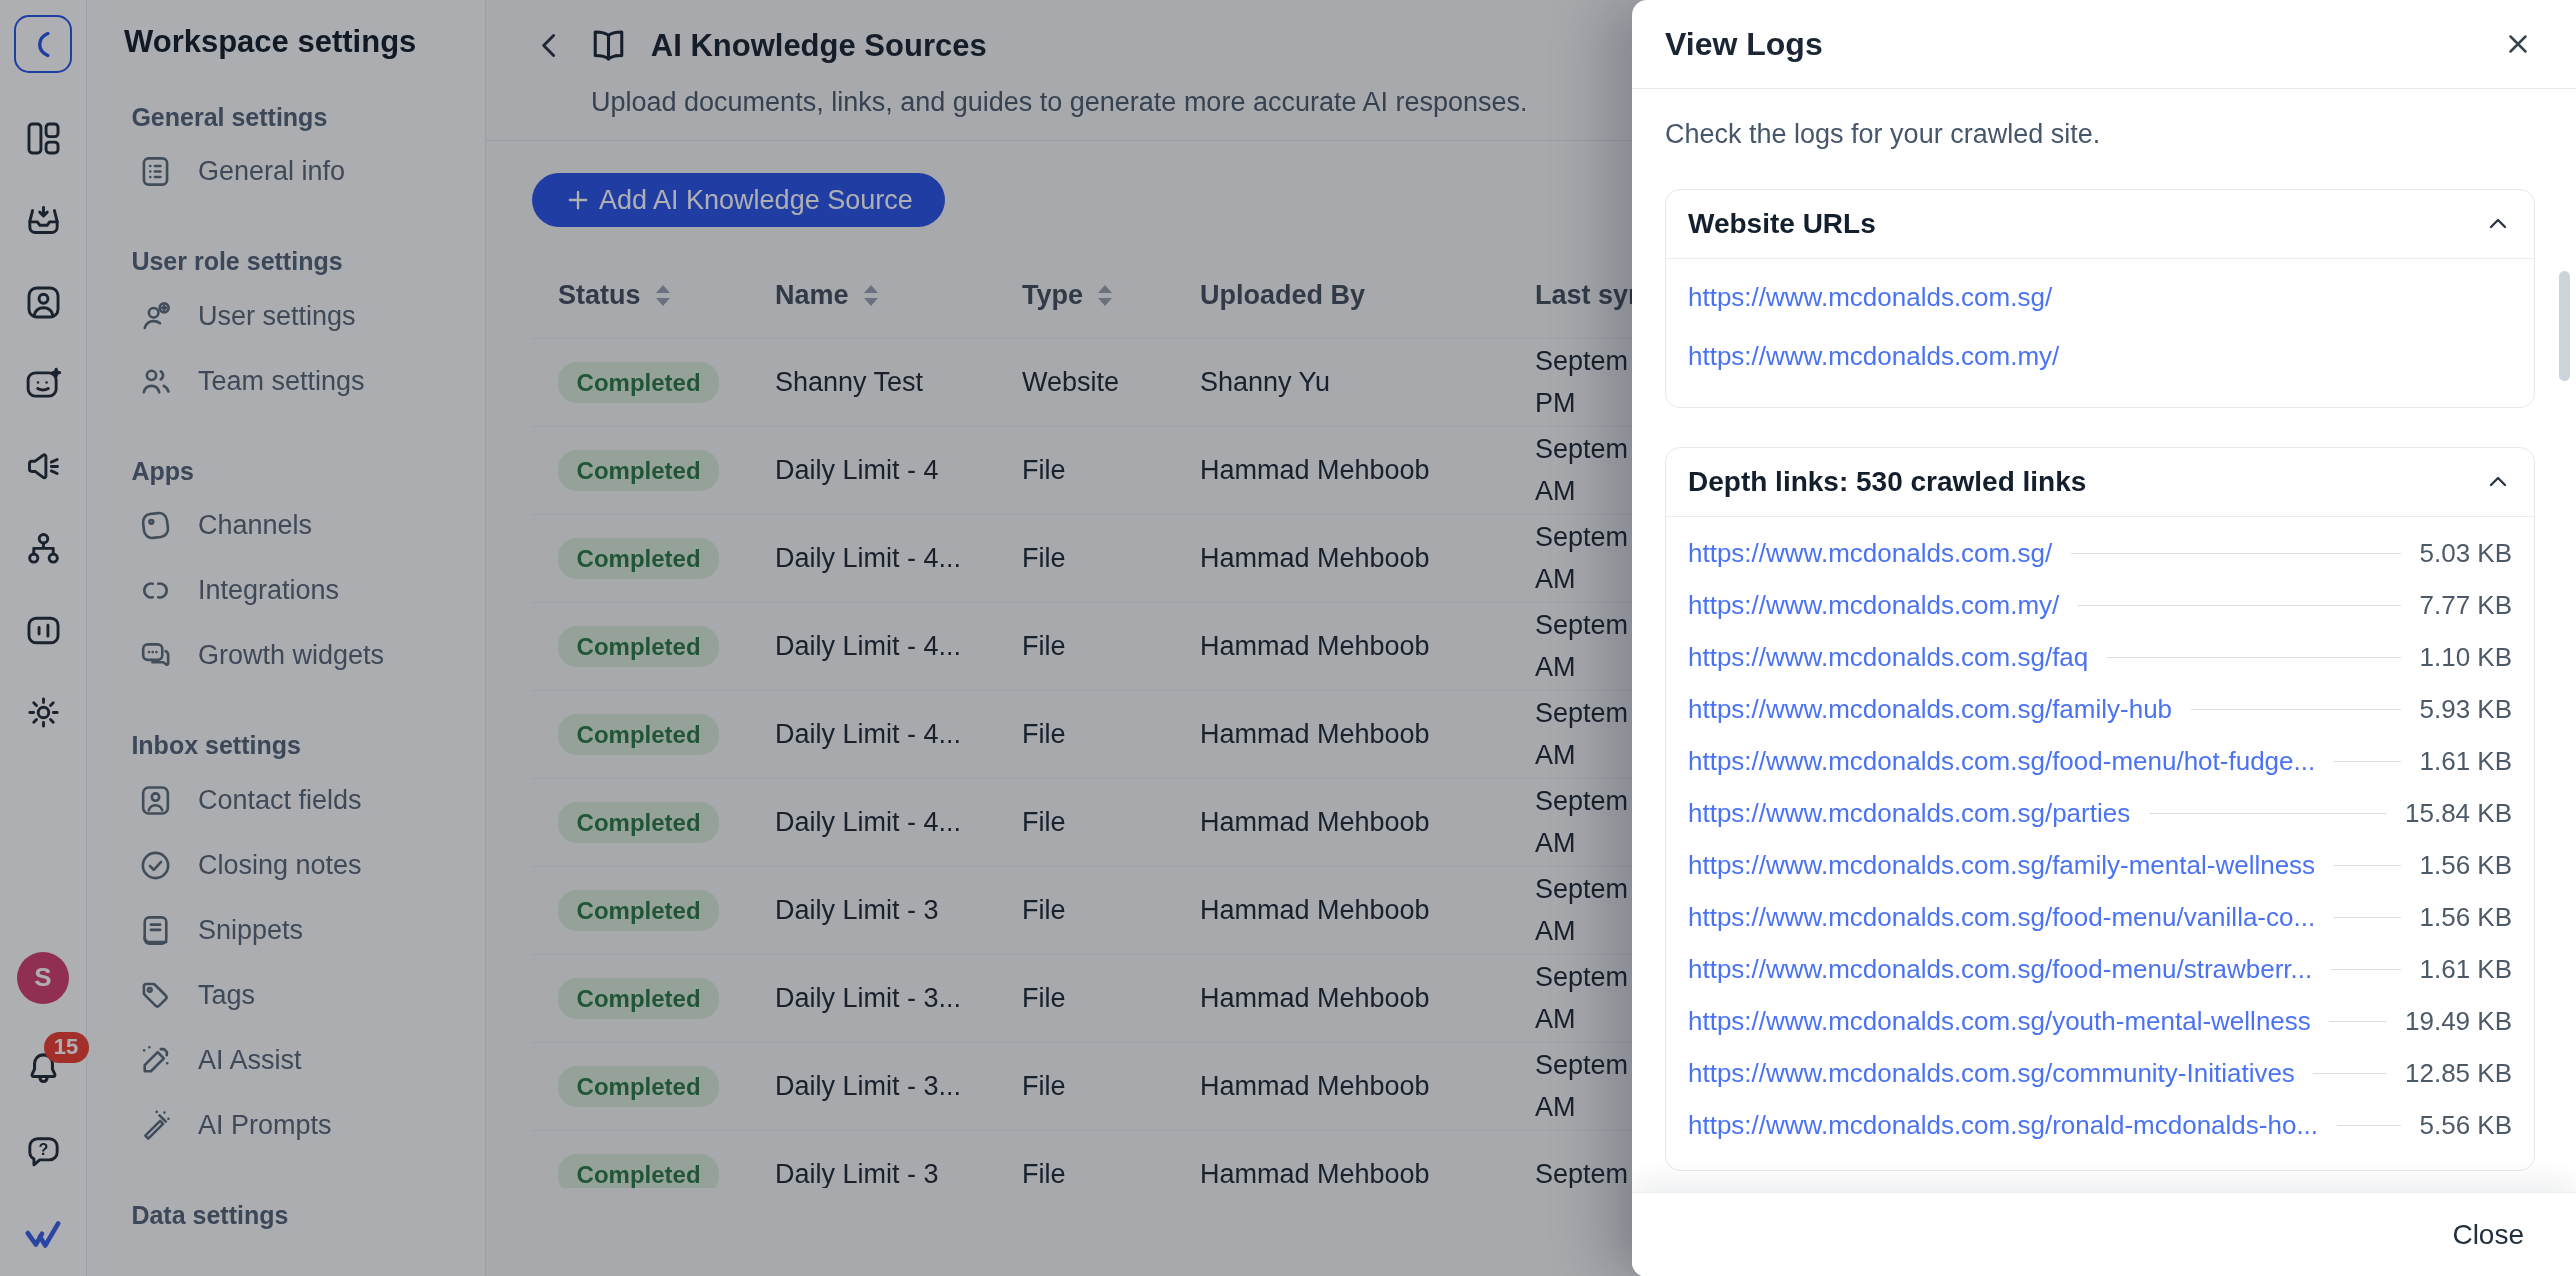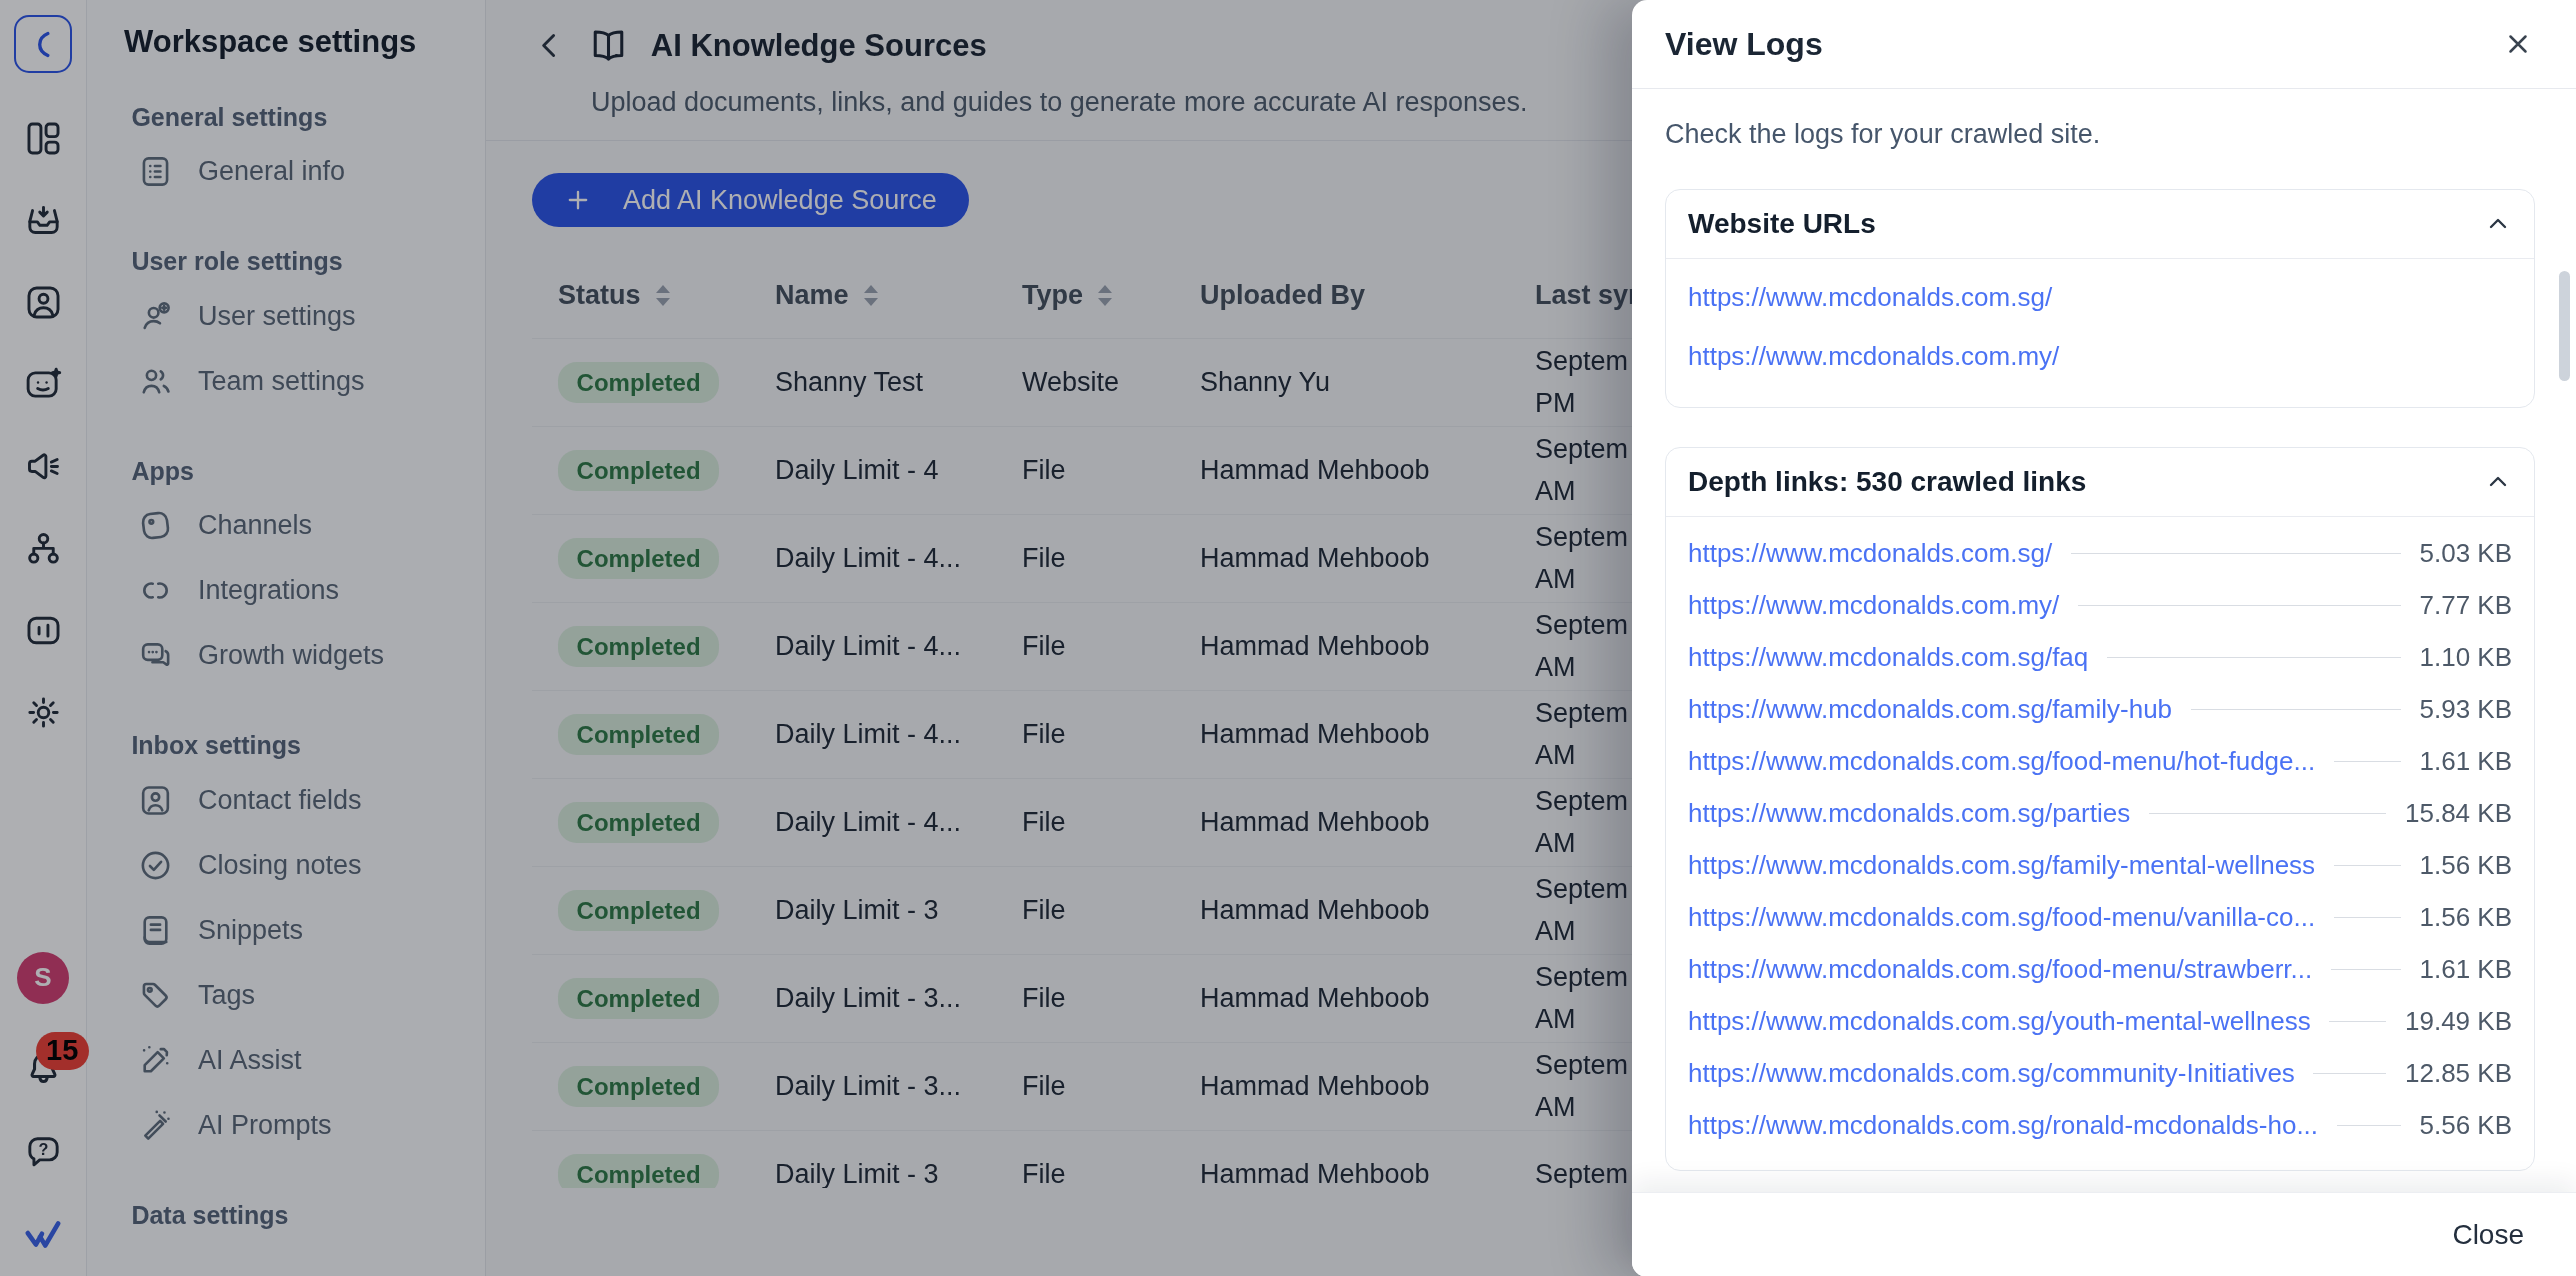--- a/index.html
+++ b/index.html
@@ -18,22 +18,22 @@
     color:#2c55e9;display:flex;align-items:center;justify-content:center}
   .logo-box svg{width:35px;height:35px}
   .rail-nav{display:flex;flex-direction:column;gap:37px;margin-top:43px;align-items:center}
   .rail-btn{width:45px;height:45px;color:#232d3b;display:flex;align-items:center;justify-content:center}
   .rail-btn svg{width:41px;height:41px}
   .rail-bottom{margin-top:auto;display:flex;flex-direction:column;align-items:center;gap:41px}
   .avatar{width:52px;height:52px;border-radius:50%;background:#d23f72;color:#fff;
     font-weight:700;font-size:26px;display:flex;align-items:center;justify-content:center;margin-bottom:1.9px}
   .bell-wrap{position:relative;color:#232d3b}
   .bell-wrap svg{width:43px;height:43px}
-  .nbadge{position:absolute;top:-15px;right:-24px;background:#ef4136;color:#000000;
-    font-size:29px;font-weight:700;border-radius:928px;padding:4.6px 10.2px;line-height:1}
+  .nbadge{position:absolute;top:-15px;right:-24px;background:#ef4136;color:#ffffff;
+    font-size:22px;font-weight:700;border-radius:928px;padding:4.6px 10.2px;line-height:1}
   .help-btn{color:#232d3b}
   .help-btn svg{width:41px;height:41px}
   .brand{color:#3b63e8}
   .brand svg{width:54px;height:43px}
 
   
   .sidebar{width:399px;background:#fbfcfe;border-right:0.9px solid #e3e6eb;
     padding:24px 0 0 37px;overflow:hidden}
   .sb-title{font-size:31px;font-weight:700;color:#16202d}
   .sb-group-label{margin:43px 0 7.4px 7.4px;font-size:25px;font-weight:700;color:#55647a}
@@ -44,21 +44,21 @@
   
   .main{flex:1;background:#f5f6f8;position:relative;overflow:hidden}
   .main-header{height:141px;border-bottom:1.9px solid #e2e5ea;padding:24px 0 0 46px}
   .mh-top{display:flex;align-items:center;gap:20.4px}
   .back-btn{color:#2b3644}.back-btn svg{width:35px;height:35px}
   .book-ic{color:#1d2836}.book-ic svg{width:43px;height:43px}
   .page-title{font-size:31px;font-weight:700;color:#1b2634}
   .page-desc{margin:20.4px 0 0 59px;font-size:27px;color:#4e5d6e}
   .toolbar{padding:32px 0 0 46px}
   .add-btn{height:54px;padding:0 32px;border-radius:27px;background:#2c55e9;color:#fff;
-    font-size:27px;font-weight:500;display:inline-flex;align-items:center;gap:31px}
+    font-size:27px;font-weight:500;display:inline-flex;align-items:center;gap:7px}
   .add-btn svg{width:28px;height:28px}
   .table{margin:26px 0 0 46px}
   .tgrid{display:grid;grid-template-columns:217px 247px 178px 335px 520px;padding-left:26px;align-items:center}
   .thead{height:85px;color:#45515f;font-weight:700;font-size:27px}
   .th{display:flex;align-items:center;gap:15px}
   .sort{display:inline-flex;flex-direction:column;gap:4.6px}
   .sort i{width:0;height:0;border-left:7.4px solid transparent;border-right:7.4px solid transparent}
   .sort .up{border-bottom:8.4px solid #9aa3b0}
   .sort .dn{border-top:8.4px solid #9aa3b0}
   .rows{height:850px;overflow:hidden}

